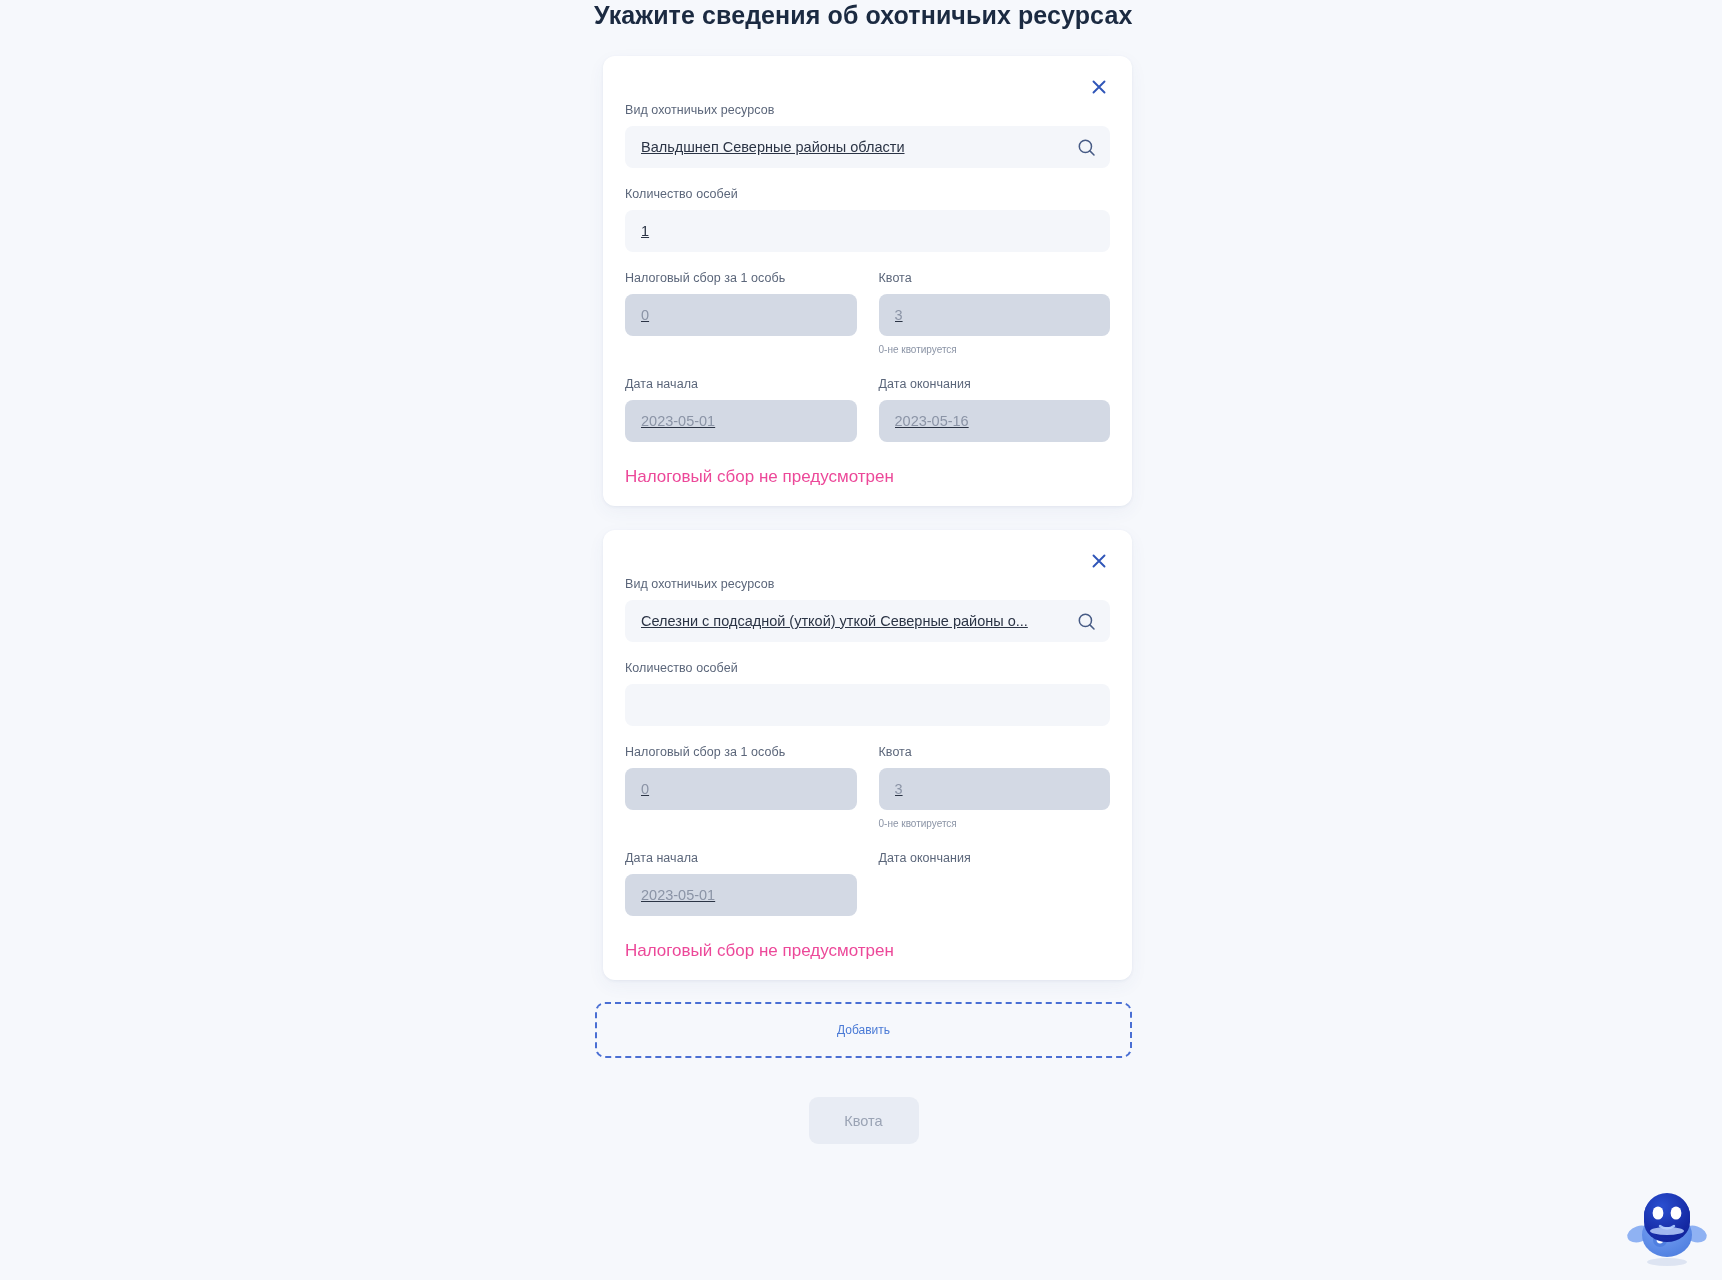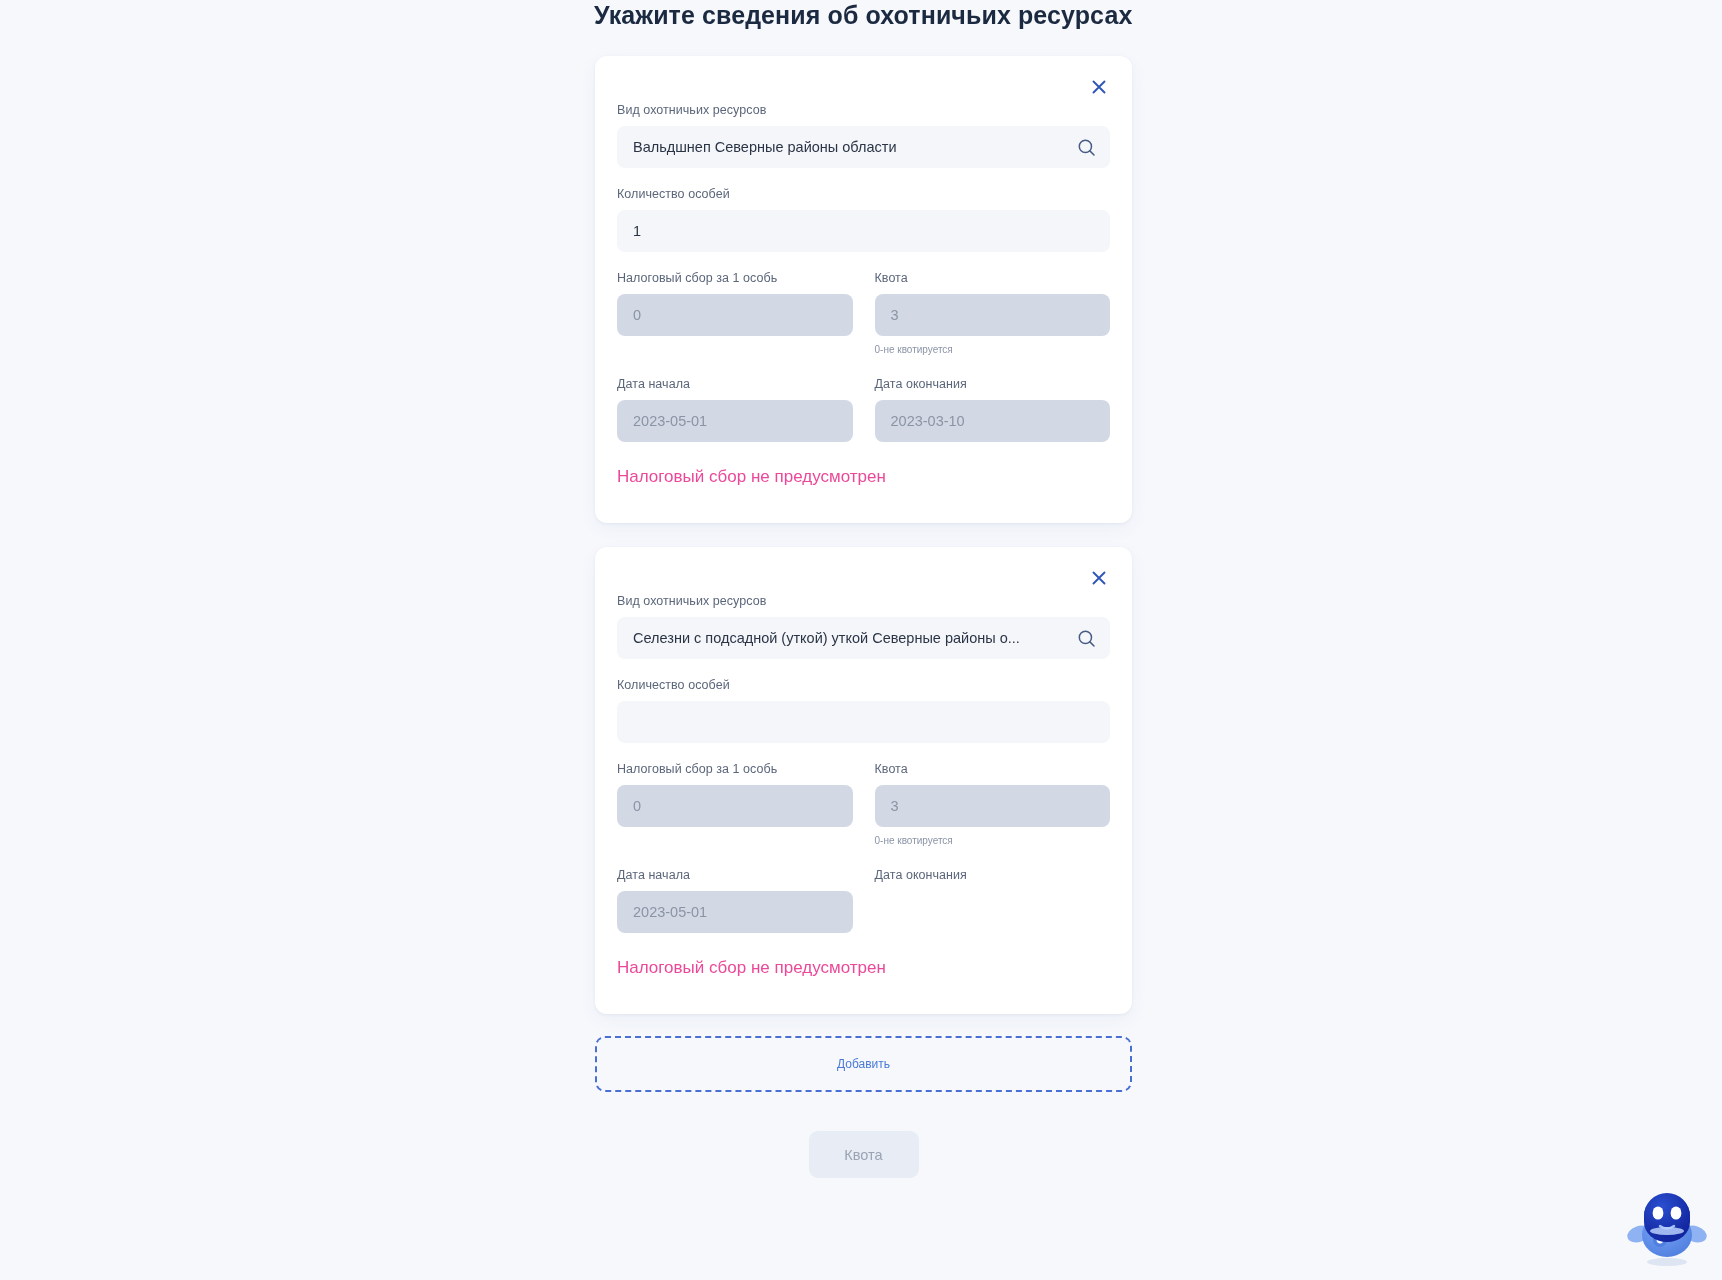--- a/index.html
+++ b/index.html
@@ -37,21 +37,22 @@
     top: 56px;
     width: 537px;
   }
 
   
   .card {
     position: relative;
     background: #ffffff;
     border-radius: 12px;
     box-shadow: 0 1px 3px rgba(60, 80, 130, 0.07), 0 6px 18px rgba(60, 80, 130, 0.05);
-    padding: 46px 22px 38px 22px;
+    padding: 46px 22px 21px 22px;
+    margin-left: 8px;
   }
   .card + .card { margin-top: 24px; }
 
   .close-btn {
     position: absolute;
     top: 14px;
     right: 16px;
     width: 34px;
     height: 34px;
     display: flex;
@@ -79,20 +80,21 @@
     position: relative;
     height: 42px;
     border-radius: 8px;
     background: #f4f6fa;
     display: flex;
     align-items: center;
     padding: 0 16px;
     font-size: 14.5px;
     color: #2b3445;
     cursor: text;
+    text-decoration: underline;
   }
   .input-box.with-icon { padding-right: 46px; }
 
   .input-text {
     flex: 1 1 auto;
     white-space: nowrap;
     overflow: hidden;
     text-overflow: ellipsis;
   }
 
@@ -252,21 +254,21 @@
             <div class="field-label">Дата начала</div>
             <div class="input-box disabled">
               <span class="input-text">2023-05-01</span>
             </div>
           </div>
         </div>
         <div class="col">
           <div class="field">
             <div class="field-label">Дата окончания</div>
             <div class="input-box disabled">
-              <span class="input-text">2023-03-10</span>
+              <span class="input-text">2023-05-16</span>
             </div>
           </div>
         </div>
       </div>
 
       <div class="card-note">Налоговый сбор не предусмотрен</div>
     </div>
 
     <div class="card">
 

